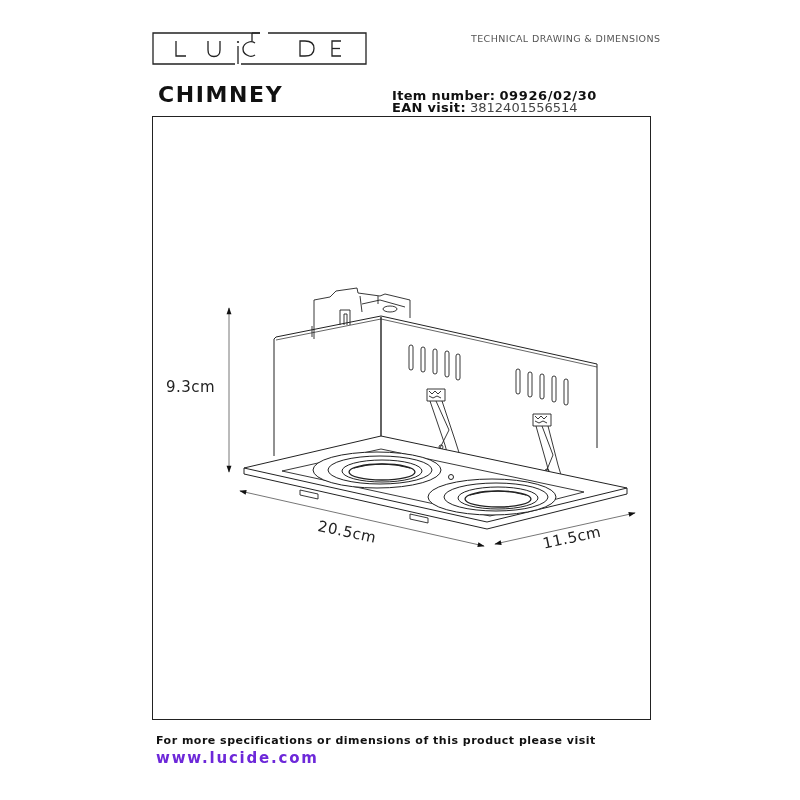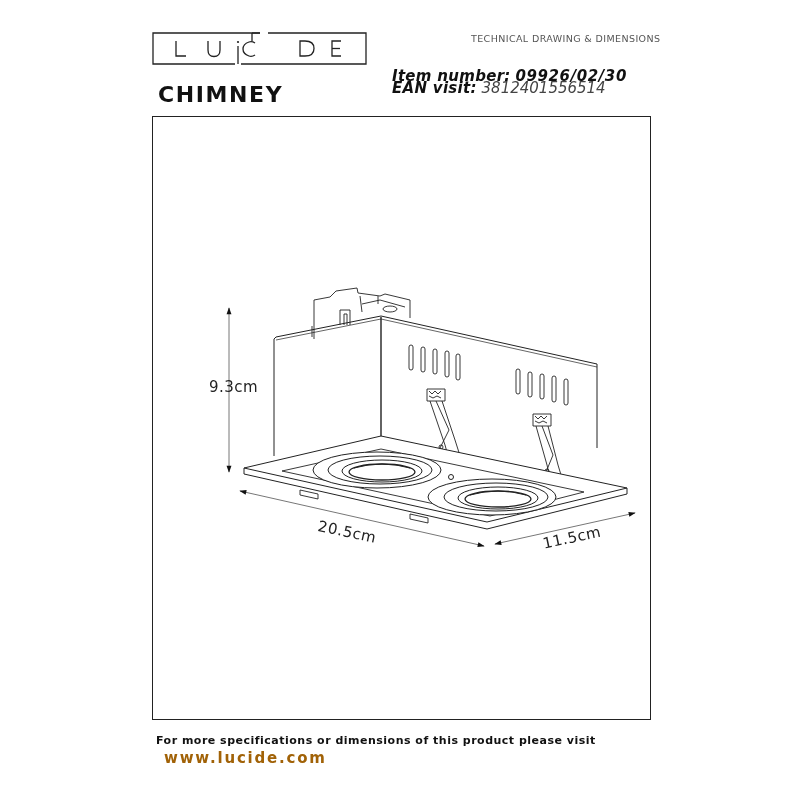--- a/index.html
+++ b/index.html
@@ -3,33 +3,33 @@
 <meta charset="utf-8">
 <style>
   html, body { margin: 0; padding: 0; background: #ffffff; }
   body { width: 800px; height: 800px; position: relative; overflow: hidden;
          font-family: "DejaVu Sans", sans-serif; color: #111; }
   .logo { position: absolute; left: 152px; top: 32px; width: 215px; height: 33px; }
   .header-right { position: absolute; left: 471px; top: 33px; font-size: 9.5px;
                   letter-spacing: 0.4px; color: #555; font-family: "DejaVu Sans", sans-serif; }
   .product-name { position: absolute; left: 158px; top: 82px; font-size: 22px; font-weight: bold;
                   letter-spacing: 1.6px; color: #111; }
-  .meta { position: absolute; left: 392px; top: 70px; font-size: 15px; line-height: 12px; font-style: italic; }
+  .meta { position: absolute; left: 392px; top: 90px; font-size: 13px; line-height: 12px; }
   .meta .k { font-weight: bold; color: #111; letter-spacing: 0.3px; }
   .meta .v { color: #444; }
   .meta .v.bold { font-weight: bold; color: #111; letter-spacing: 0.6px; }
   .frame { position: absolute; left: 152px; top: 116px; width: 499px; height: 604px;
            border: 1.5px solid #222; box-sizing: border-box; }
   .drawing { position: absolute; left: 0; top: 0; width: 800px; height: 800px; }
   .dim-label { position: absolute; font-size: 15px; color: #222; font-family: "DejaVu Sans", sans-serif;
                letter-spacing: 0.5px; white-space: nowrap; }
   .footer-line { position: absolute; left: 156px; top: 734px; font-size: 11px; font-weight: bold;
                  letter-spacing: 0.5px; color: #111; text-align: right; }
   .footer-url { position: absolute; left: 156px; top: 749px; font-size: 15px; font-weight: bold;
-                letter-spacing: 1.8px; color: #a16207; margin-left: 8px; }
+                letter-spacing: 1.8px; color: #6d28d9; }
 </style>
 </head>
 <body>
 
 <svg class="logo" viewBox="0 0 215 33" width="215" height="33">
   <g fill="none" stroke="#222" stroke-width="1.3">
 
     <polyline points="108,1 1,1 1,32 83,32"></polyline>
     <polyline points="116,1 214,1 214,32 89,32"></polyline>
 
@@ -166,18 +166,18 @@
     </g>
   </g>
 
   <g stroke="#777" stroke-width="1" fill="none">
     <line x1="229" y1="308" x2="229" y2="472" marker-start="url(#ah)" marker-end="url(#ah)"></line>
     <line x1="240" y1="491" x2="484" y2="546" marker-start="url(#ah)" marker-end="url(#ah)"></line>
     <line x1="495" y1="544" x2="635" y2="513" marker-start="url(#ah)" marker-end="url(#ah)"></line>
   </g>
 </svg>
 
-<div class="dim-label" style="left:166px; top:378px;margin-left:43px;">9.3cm</div>
+<div class="dim-label" style="left:166px; top:378px;">9.3cm</div>
 <div class="dim-label" style="left:320px; top:517px; transform: rotate(12deg); transform-origin: left top;">20.5cm</div>
 <div class="dim-label" style="left:541px; top:535px; transform: rotate(-12deg); transform-origin: left top;">11.5cm</div>
 
 <div class="footer-line">For more specifications or dimensions of this product please visit</div>
 <div class="footer-url">www.lucide.com</div>
 
 </body></html>

